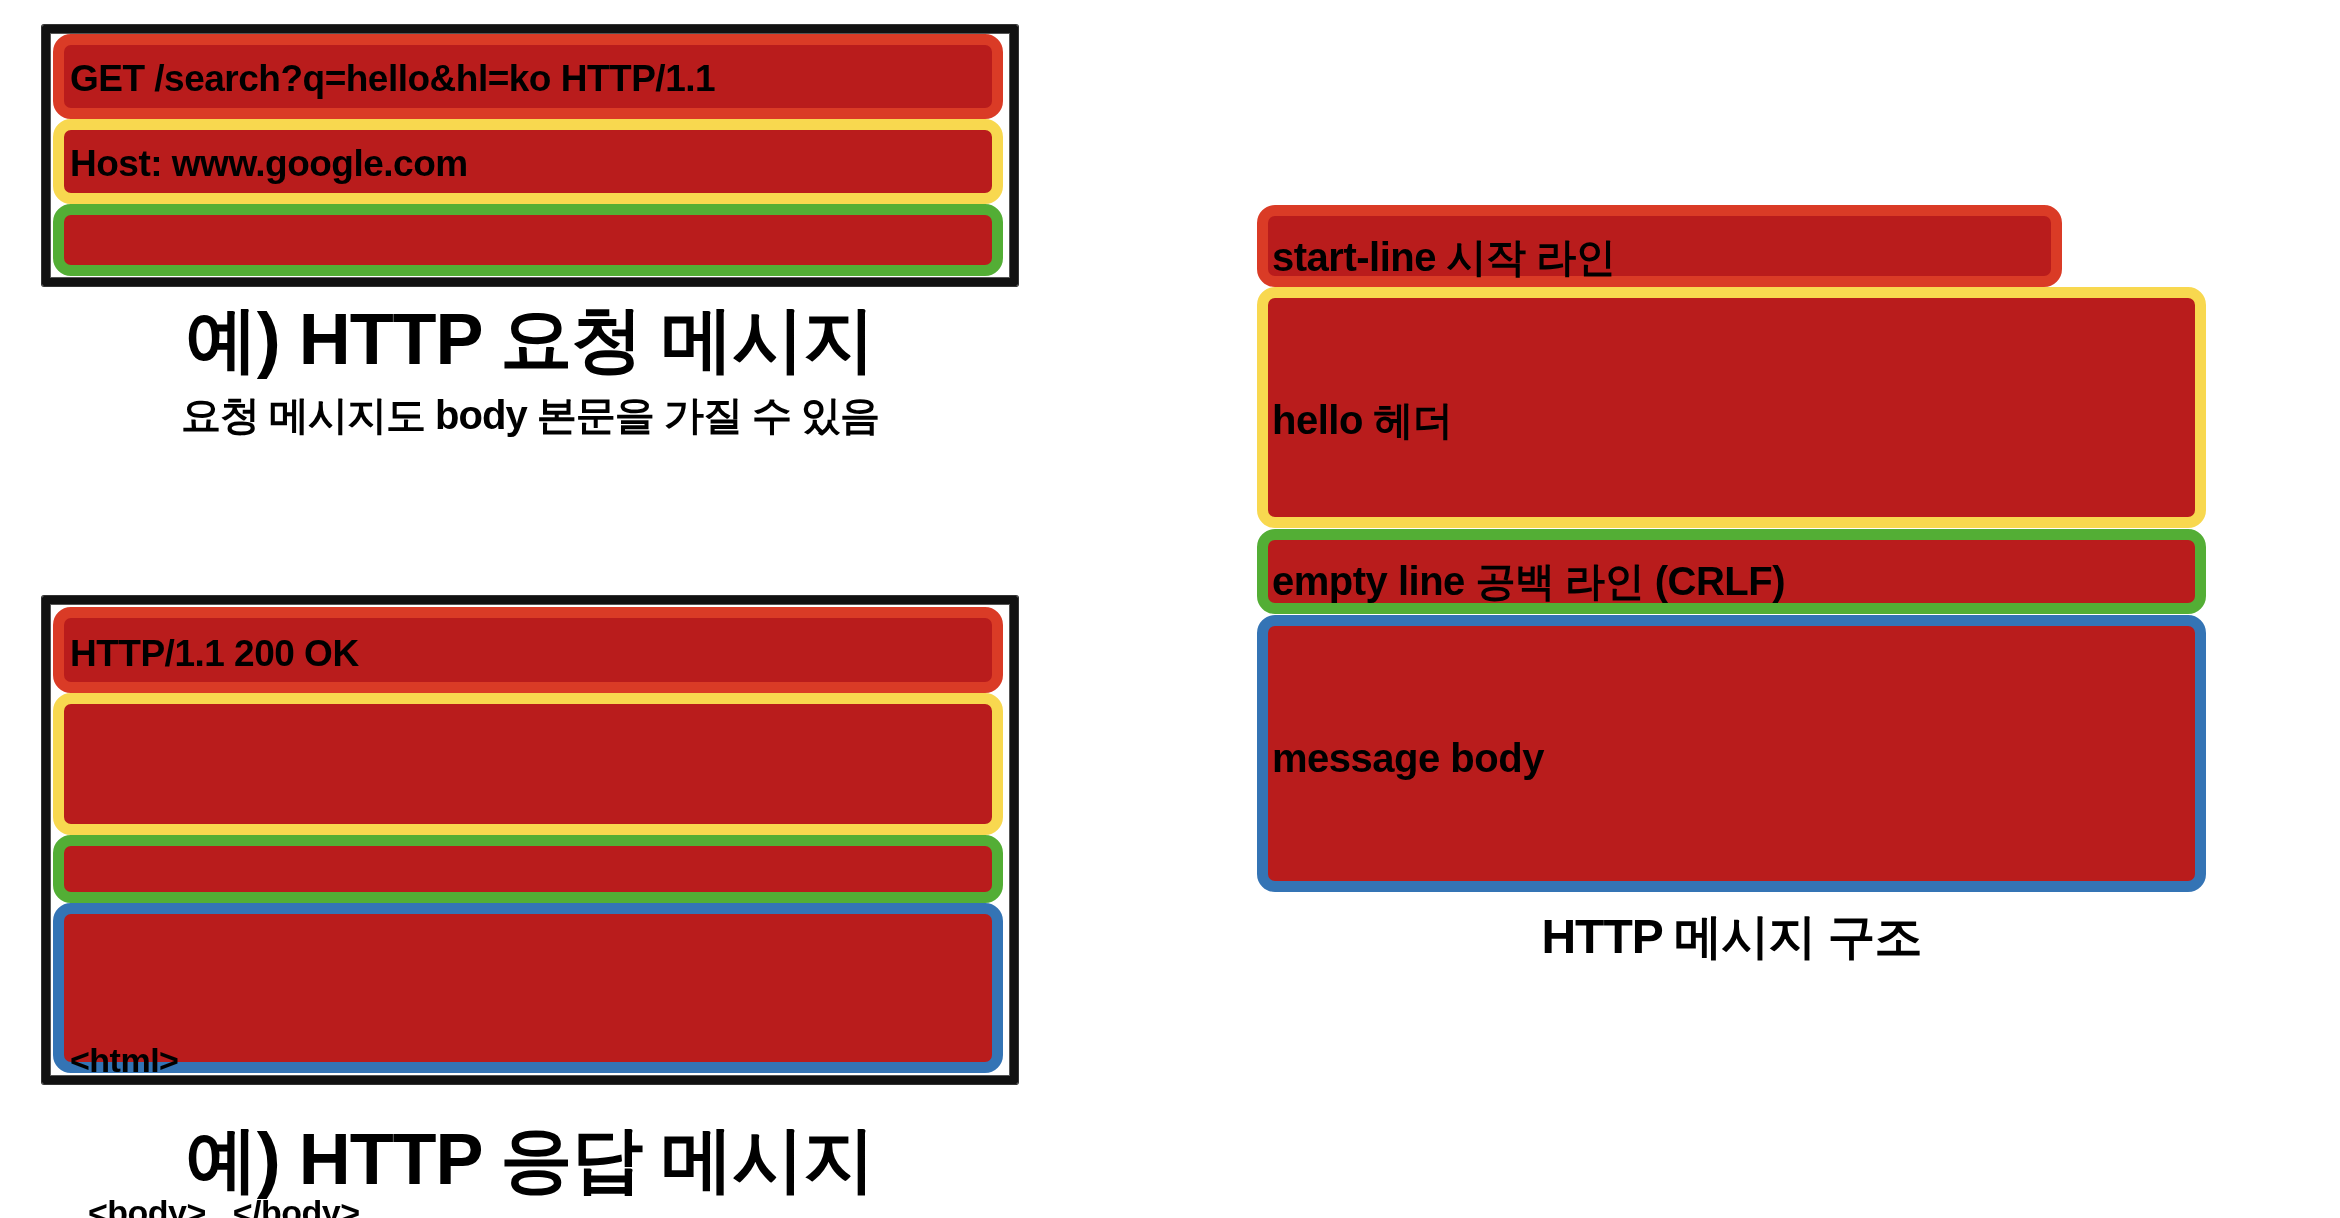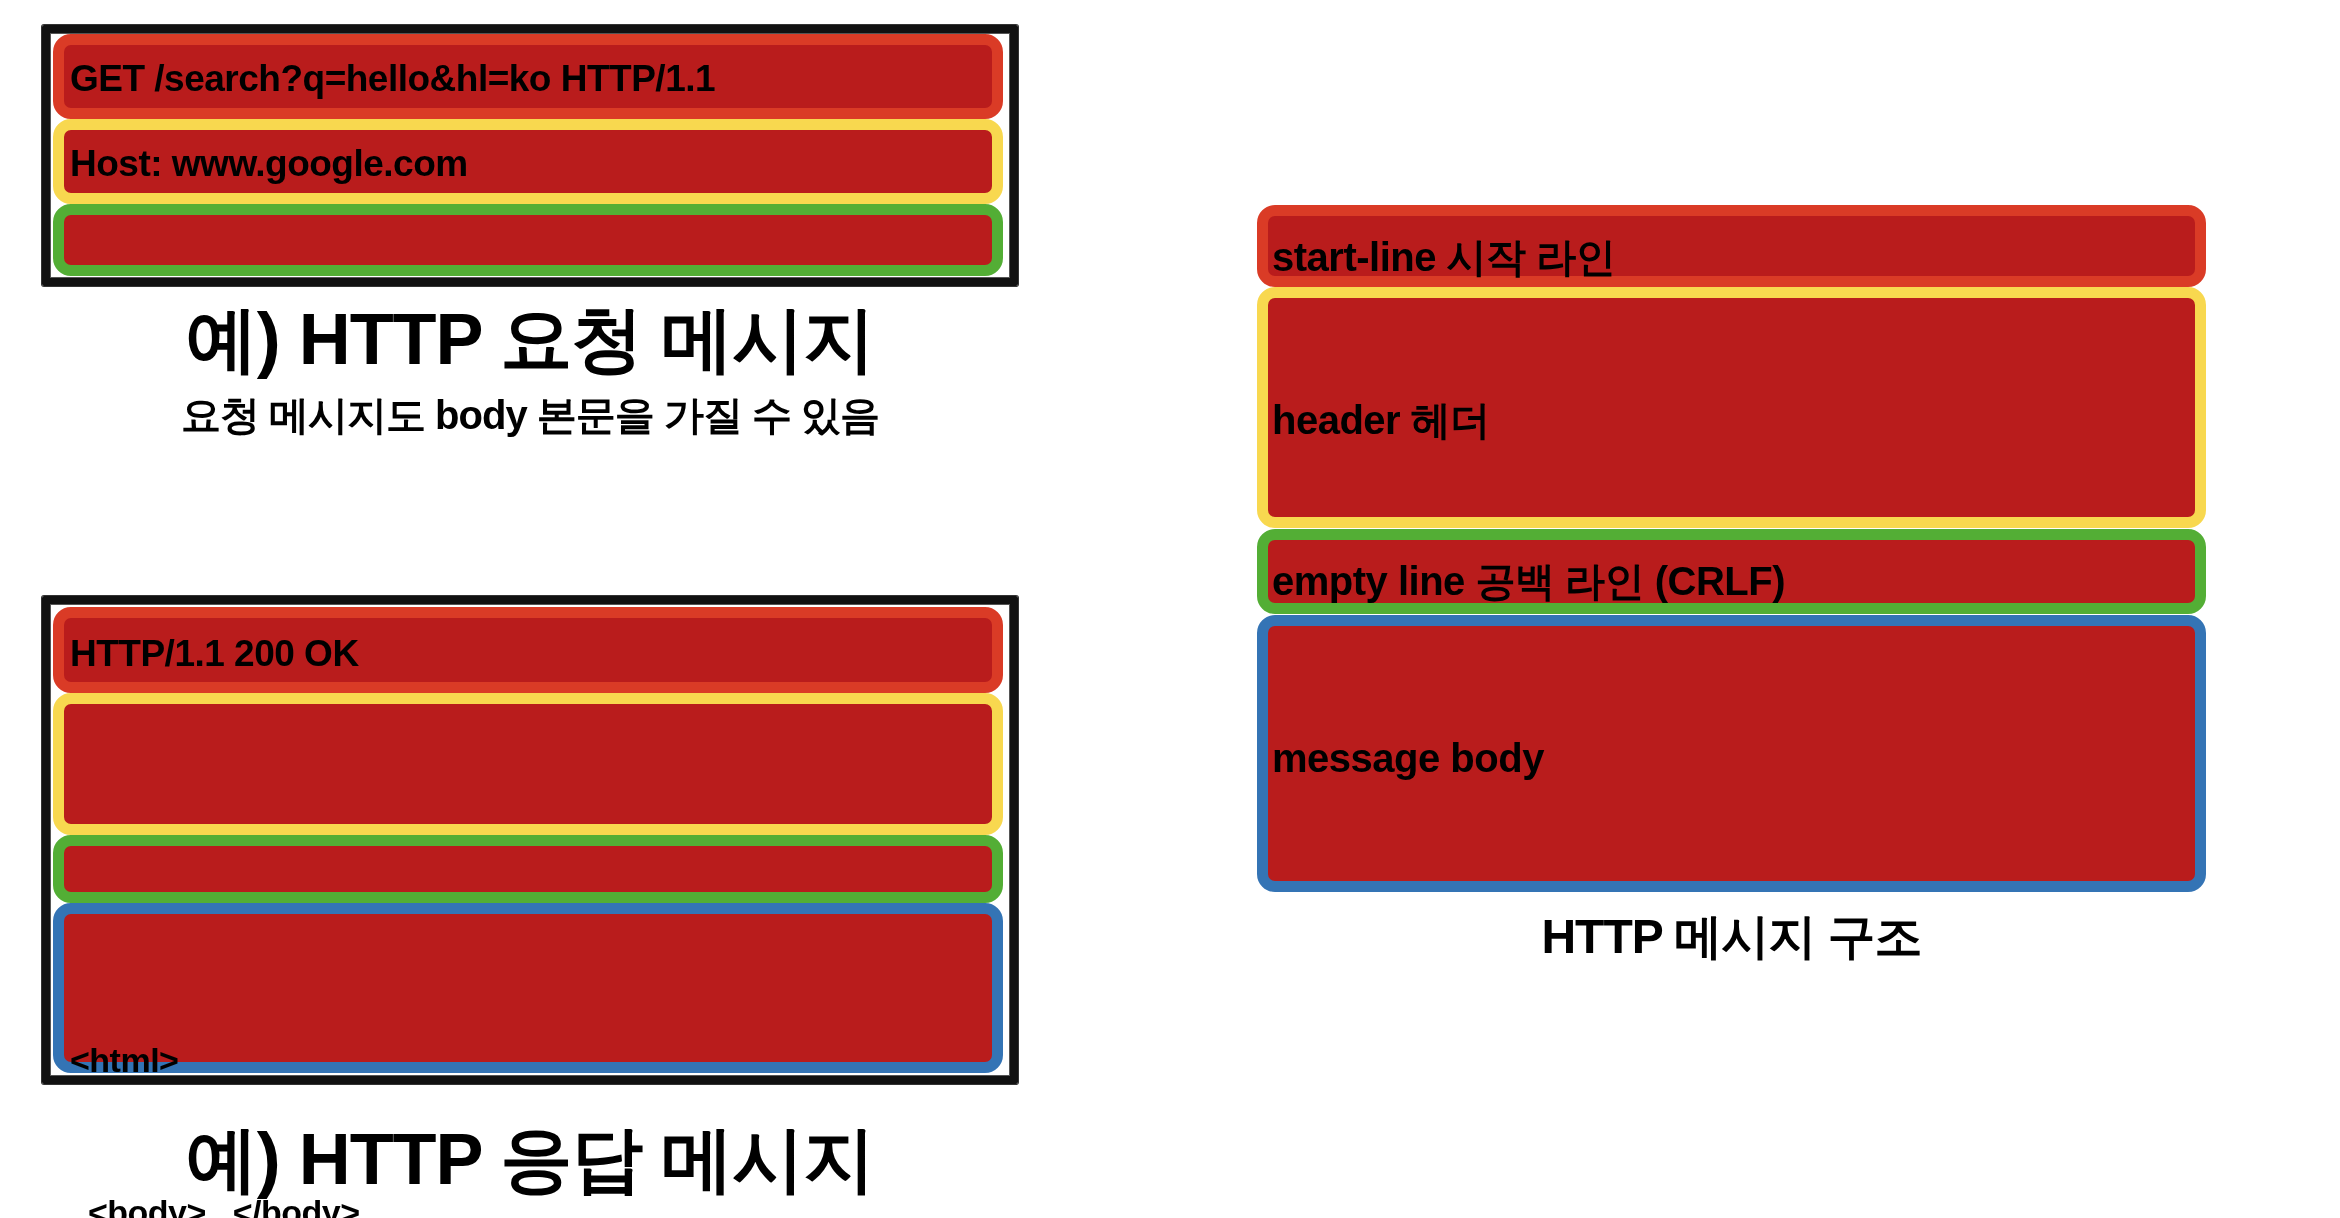--- a/index.html
+++ b/index.html
@@ -52,25 +52,25 @@
 <div class="box blue" style="left:53px; top:903px; width:950px; height:170px;">
   <div class="txt" style="left:6px; top:18px; font-size:34px; line-height:48px;">
     <span class="line">&lt;html&gt;</span>
     <span class="line">  &lt;body&gt;...&lt;/body&gt;</span>
     
   </div>
 </div>
 
 <div class="title" style="left:42px; width:976px; top:1112px; font-size:72px;">예) HTTP 응답 메시지</div>
 
-<div class="box red" style="left:1257px; top:205px; width:949px; height:82px;">
+<div class="box red" style="left:1257px; top:205px; width:805px; height:82px;">
   <span class="txt" style="left:4px; top:14px; font-size:40px;">start-line 시작 라인</span>
 </div>
 <div class="box yellow" style="left:1257px; top:287px; width:949px; height:241px;">
-  <span class="txt" style="left:4px; top:95px; font-size:40px;">header 헤더</span>
+  <span class="txt" style="left:4px; top:95px; font-size:40px;">hello 헤더</span>
 </div>
 <div class="box green" style="left:1257px; top:529px; width:949px; height:85px;padding-left:8px;">
   <span class="txt" style="left:4px; top:14px; font-size:40px;">empty line 공백 라인 (CRLF)</span>
 </div>
 <div class="box blue" style="left:1257px; top:615px; width:949px; height:277px;">
   <span class="txt" style="left:4px; top:110px; font-size:40px;">message body</span>
 </div>
 
 <div class="title" style="left:1257px; width:949px; top:905px; font-size:48px;">HTTP 메시지 구조</div>
 

